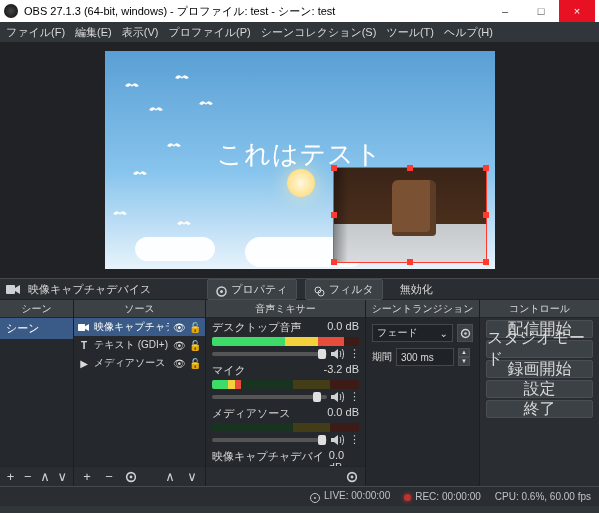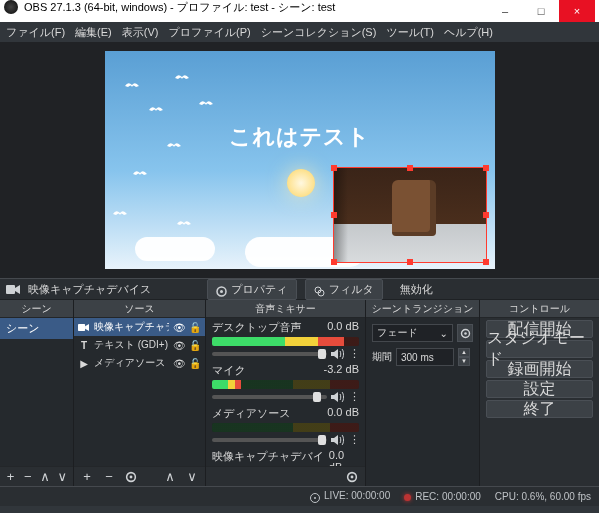--- a/index.html
+++ b/index.html
@@ -1,33 +1,33 @@
 <!DOCTYPE html>
 <html><head>
 <meta charset="utf-8">
 <style>
 * { margin:0; padding:0; box-sizing:border-box; font-family:"Segoe UI","Meiryo",sans-serif; }
 body { width:599px; height:513px; background:#31363b; color:#d9d9d9; font-size:11px; overflow:hidden; }
-.titlebar { height:22px; background:#fff; color:#000; display:flex; align-items:flex-start; padding:0 4px; }
+.titlebar { height:22px; background:#fff; color:#000; display:flex; align-items:center; padding:8px 4px; }
 .titlebar .obs-icon { width:14px; height:14px; border-radius:50%; background:radial-gradient(circle at 50% 50%,#444 0,#222 60%,#000 100%); margin-right:6px; position:relative; }
 .titlebar .title { flex:1; font-size:11px; }
 .titlebar .wbtn { width:36px; height:22px; display:flex; align-items:center; justify-content:center; color:#333; }
 .titlebar .wbtn.close { background:#e81123; color:#fff; }
 .menubar { height:20px; background:#31363b; display:flex; align-items:center; padding:0 6px; gap:10px; font-size:11px; }
 .menubar span { cursor:default; }
 .preview-area { height:236px; background:#202225; display:flex; align-items:center; justify-content:center; padding:10px 0; }
 .preview-canvas { width:390px; height:218px; background:linear-gradient(to bottom,#5a9fd4 0%,#87c4ed 55%,#e8f3fb 100%); position:relative; overflow:hidden; }
 .cloud { position:absolute; background:#fff; border-radius:50px; opacity:0.95; }
 .cloud.c1 { width:80px; height:24px; left:30px; bottom:8px; }
 .cloud.c2 { width:120px; height:30px; left:140px; bottom:2px; }
 .cloud.c3 { width:90px; height:26px; right:20px; bottom:6px; }
 .sun { position:absolute; width:28px; height:28px; background:radial-gradient(circle,#fff8e0 0%,#fde08a 70%); border-radius:50%; left:182px; top:118px; box-shadow:0 0 20px rgba(255,240,180,0.7); }
 .bird { position:absolute; width:14px; height:10px; }
 .bird svg { width:100%; height:100%; }
-.caption { position:absolute; left:50%; top:71px; transform:translateX(-50%); color:#fff; font-weight:700; font-size:22px; letter-spacing:1px; white-space:nowrap; }
+.caption { position:absolute; left:50%; top:86px; transform:translateX(-50%); color:#fff; font-weight:400; font-size:26px; letter-spacing:1px; white-space:nowrap; }
 .pip { position:absolute; right:8px; bottom:6px; width:154px; height:96px; border:1px solid #ff3b2f; }
 .pip .handle { position:absolute; width:6px; height:6px; background:#ff3b2f; }
 .pip .h-tl{top:-3px;left:-3px}.pip .h-tr{top:-3px;right:-3px}.pip .h-bl{bottom:-3px;left:-3px}.pip .h-br{bottom:-3px;right:-3px}
 .pip .h-tm{top:-3px;left:50%;margin-left:-3px}.pip .h-bm{bottom:-3px;left:50%;margin-left:-3px}
 .pip .h-ml{top:50%;left:-3px;margin-top:-3px}.pip .h-mr{top:50%;right:-3px;margin-top:-3px}
 .pip-inner { width:100%; height:100%; background:linear-gradient(to bottom,#3a2418 0%,#4a2e1c 60%,#c5c9cc 60%,#d8dbdd 100%); position:relative; }
 .pip-inner::before { content:""; position:absolute; left:58px; top:12px; width:44px; height:56px; background:#7a5133; border-radius:6px 6px 4px 4px; box-shadow:inset -6px -4px 0 rgba(0,0,0,0.25); }
 .pip-inner::after { content:""; position:absolute; left:0; top:0; width:14px; height:100%; background:linear-gradient(90deg,rgba(0,0,0,0.35),transparent); }
 .context-bar { height:22px; background:#2a2e32; border-top:1px solid #45494e; border-bottom:1px solid #1e2124; display:flex; align-items:center; padding:0 6px; gap:8px; }
 .context-bar .cam-icon { width:14px; height:11px; display:inline-block; }

